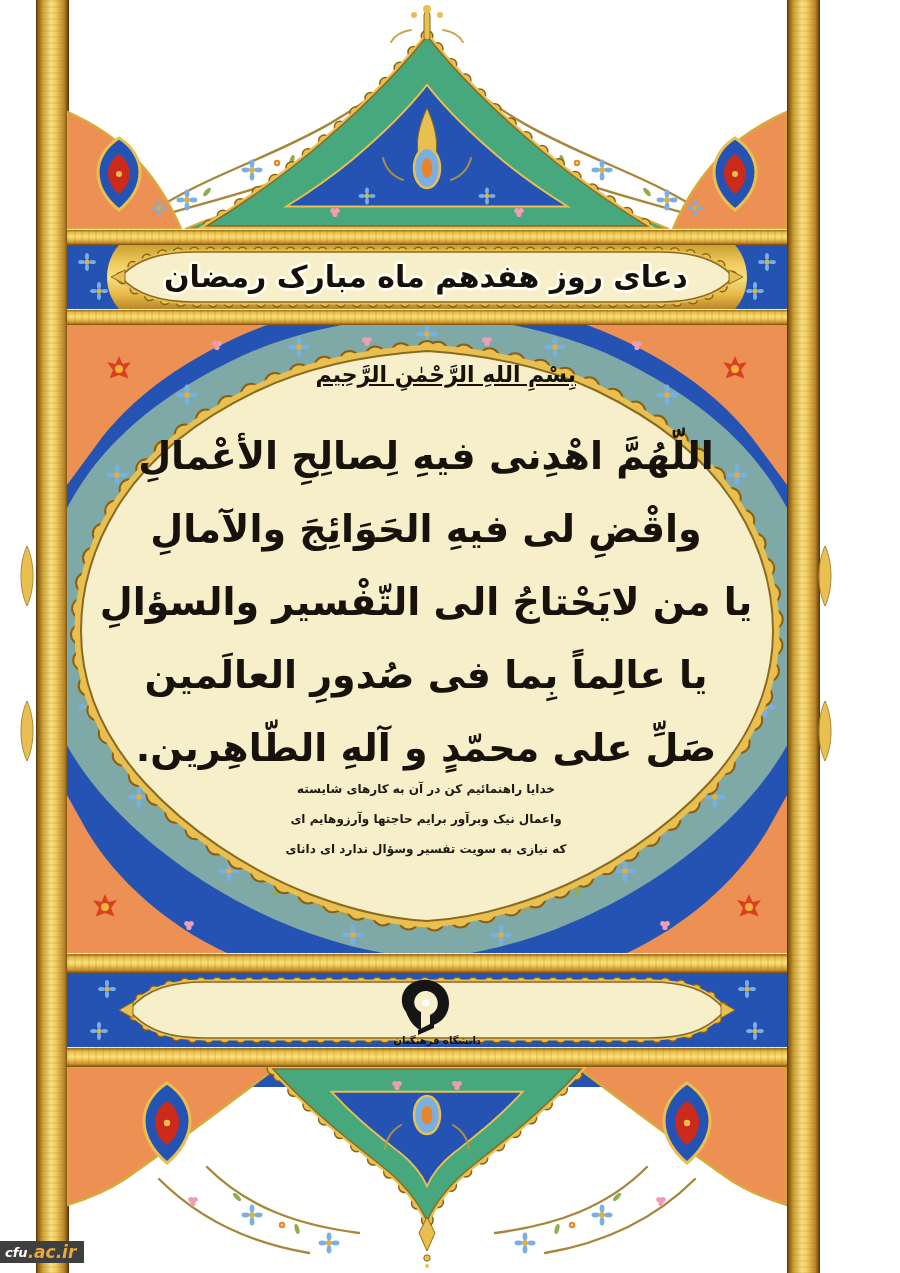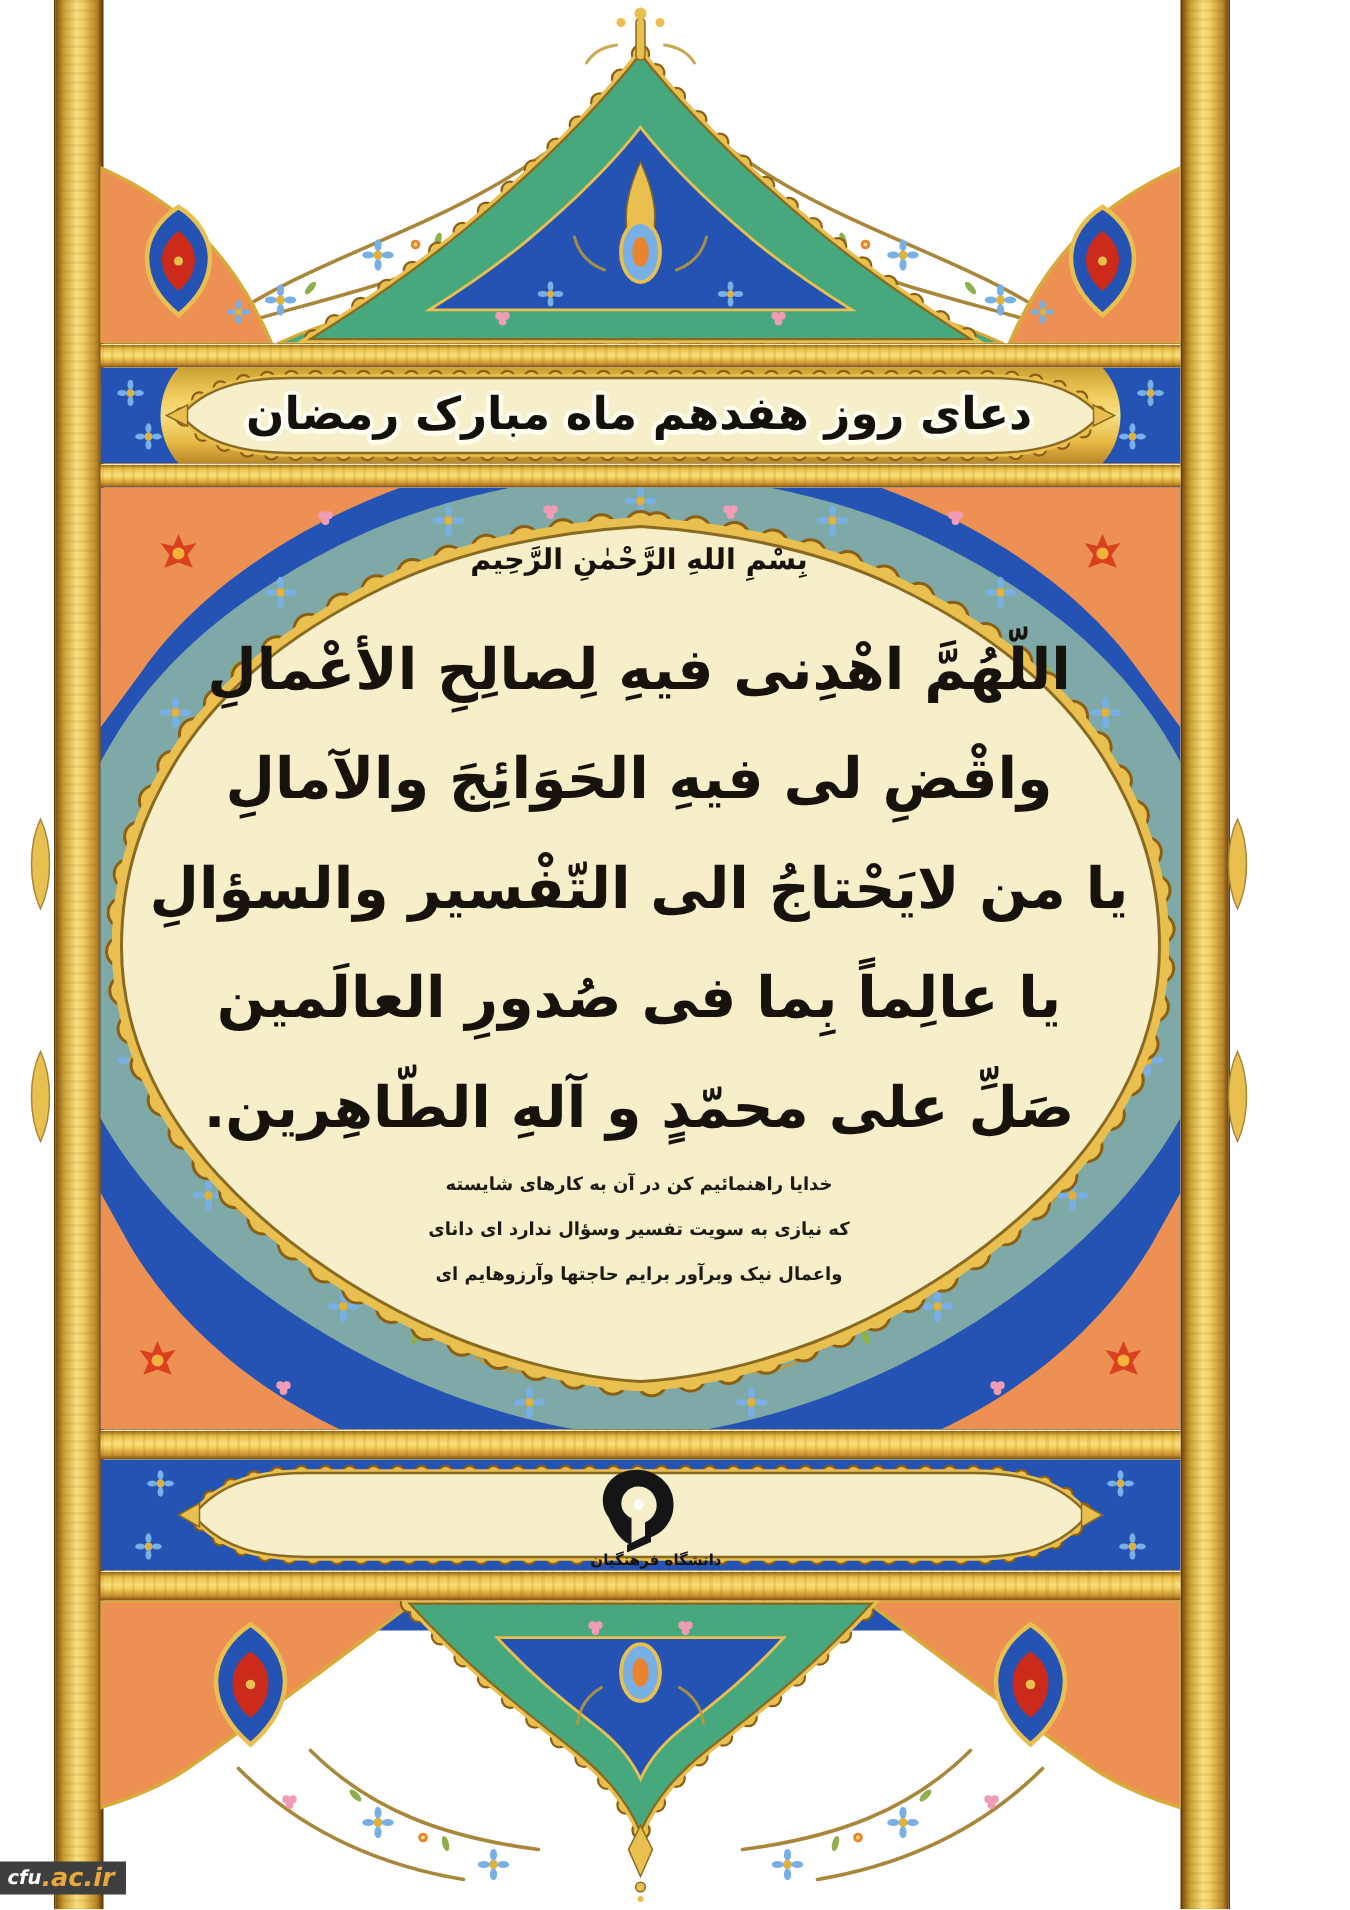--- a/index.html
+++ b/index.html
@@ -24,23 +24,23 @@
   .f-gold2{fill:var(--gold,#e9c050);}
   .s-gold{stroke:var(--gold,#e9c050);} .s-goldDark{stroke:var(--goldDark,#8a5f16);}
   .s-goldDark2{stroke:#8a6a20;}
   .vine{fill:none;stroke:#a8863a;stroke-width:2.4;stroke-linecap:round;}
   .curl{fill:none;stroke:#bf9a33;stroke-width:2;opacity:.85;stroke-linecap:round;}
   
   .title-text{position:absolute;left:145px;top:249px;width:610px;height:56px;line-height:56px;
     text-align:center;font-size:30px;font-weight:800;color:#14110a;direction:rtl;
     text-shadow:-2px -2px 0 #fffdf0,2px -2px 0 #fffdf0,-2px 2px 0 #fffdf0,2px 2px 0 #fffdf0,
                 -3px 0 0 #fffdf0,3px 0 0 #fffdf0,0 -3px 0 #fffdf0,0 3px 0 #fffdf0;}
-  .bismillah{position:absolute;left:300px;top:362px;width:300px;text-align:center;
-    font-size:19px;font-weight:700;color:#17130c;direction:rtl;}
-  .prayer{position:absolute;left:135px;top:409px;width:630px;direction:rtl;}
+  .bismillah{position:absolute;left:300px;top:362px;width:300px;text-align:right;
+    font-size:22px;font-weight:700;color:#17130c;direction:rtl;text-decoration:underline;}
+  .prayer{position:absolute;left:135px;top:419px;width:630px;direction:rtl;}
   .prayer .aline{height:73px;display:flex;align-items:center;justify-content:center;
     font-size:38px;font-weight:700;color:#17130c;white-space:nowrap;}
   .translation{position:absolute;left:210px;top:774px;width:480px;direction:rtl;}
   .translation .pline{height:30px;line-height:30px;text-align:center;
     font-size:12px;font-weight:600;color:#1d1a14;white-space:nowrap;}
   .logo-wrap{position:absolute;left:417px;top:977px;width:66px;height:58px;}
   .logo-caption{position:absolute;left:395px;top:1035px;width:110px;text-align:right;
     font-size:10px;font-weight:700;color:#111;direction:rtl;}
   .watermark{position:absolute;left:0;top:1241px;height:22px;padding:0 8px 0 6px;
     background:var(--wmBg,#3f3f3f);display:flex;align-items:center;font-style:italic;
@@ -392,22 +392,22 @@
   <div class="prayer">
     <div class="aline">اللّهُمَّ اهْدِنی فیهِ لِصالِحِ الأعْمالِ</div>
     <div class="aline">واقْضِ لی فیهِ الحَوَائِجَ والآمالِ</div>
     <div class="aline">یا من لایَحْتاجُ الی التّفْسیر والسؤالِ</div>
     <div class="aline">یا عالِماً بِما فی صُدورِ العالَمین</div>
     <div class="aline">صَلِّ علی محمّدٍ و آلهِ الطّاهِرین.</div>
   </div>
 
   <div class="translation">
     <div class="pline">خدایا راهنمائیم کن در آن به  کارهای شایسته</div>
+    <div class="pline">واعمال نیک وبرآور برایم حاجتها وآرزوهایم ای</div>
     <div class="pline">که نیازی به سویت تفسیر وسؤال ندارد ای دانای</div>
-    <div class="pline">واعمال نیک وبرآور برایم حاجتها وآرزوهایم ای</div>
   </div>
 
   <div class="logo-wrap">
     <svg width="66" height="58" viewBox="0 0 66 58">
       <path d="M13,35 C5,25 9,10 21,5 C35,-1 51,6 55,19 C59,33 51,46 37,49 L37,38 C44,35 47,27 43,20 C39,13 29,12 24,18 C19,24 21,32 28,35 L28,53 C22,51 17,45 13,35 Z" fill="#151515"></path>
       <path d="M25,53 L41,45 L41,51 L25,58 Z" fill="#151515"></path>
       <circle cx="33" cy="26" r="3.4" fill="#ffffff"></circle>
     </svg>
   </div>
   <div class="logo-caption">دانشگاه فرهنگیان</div>

